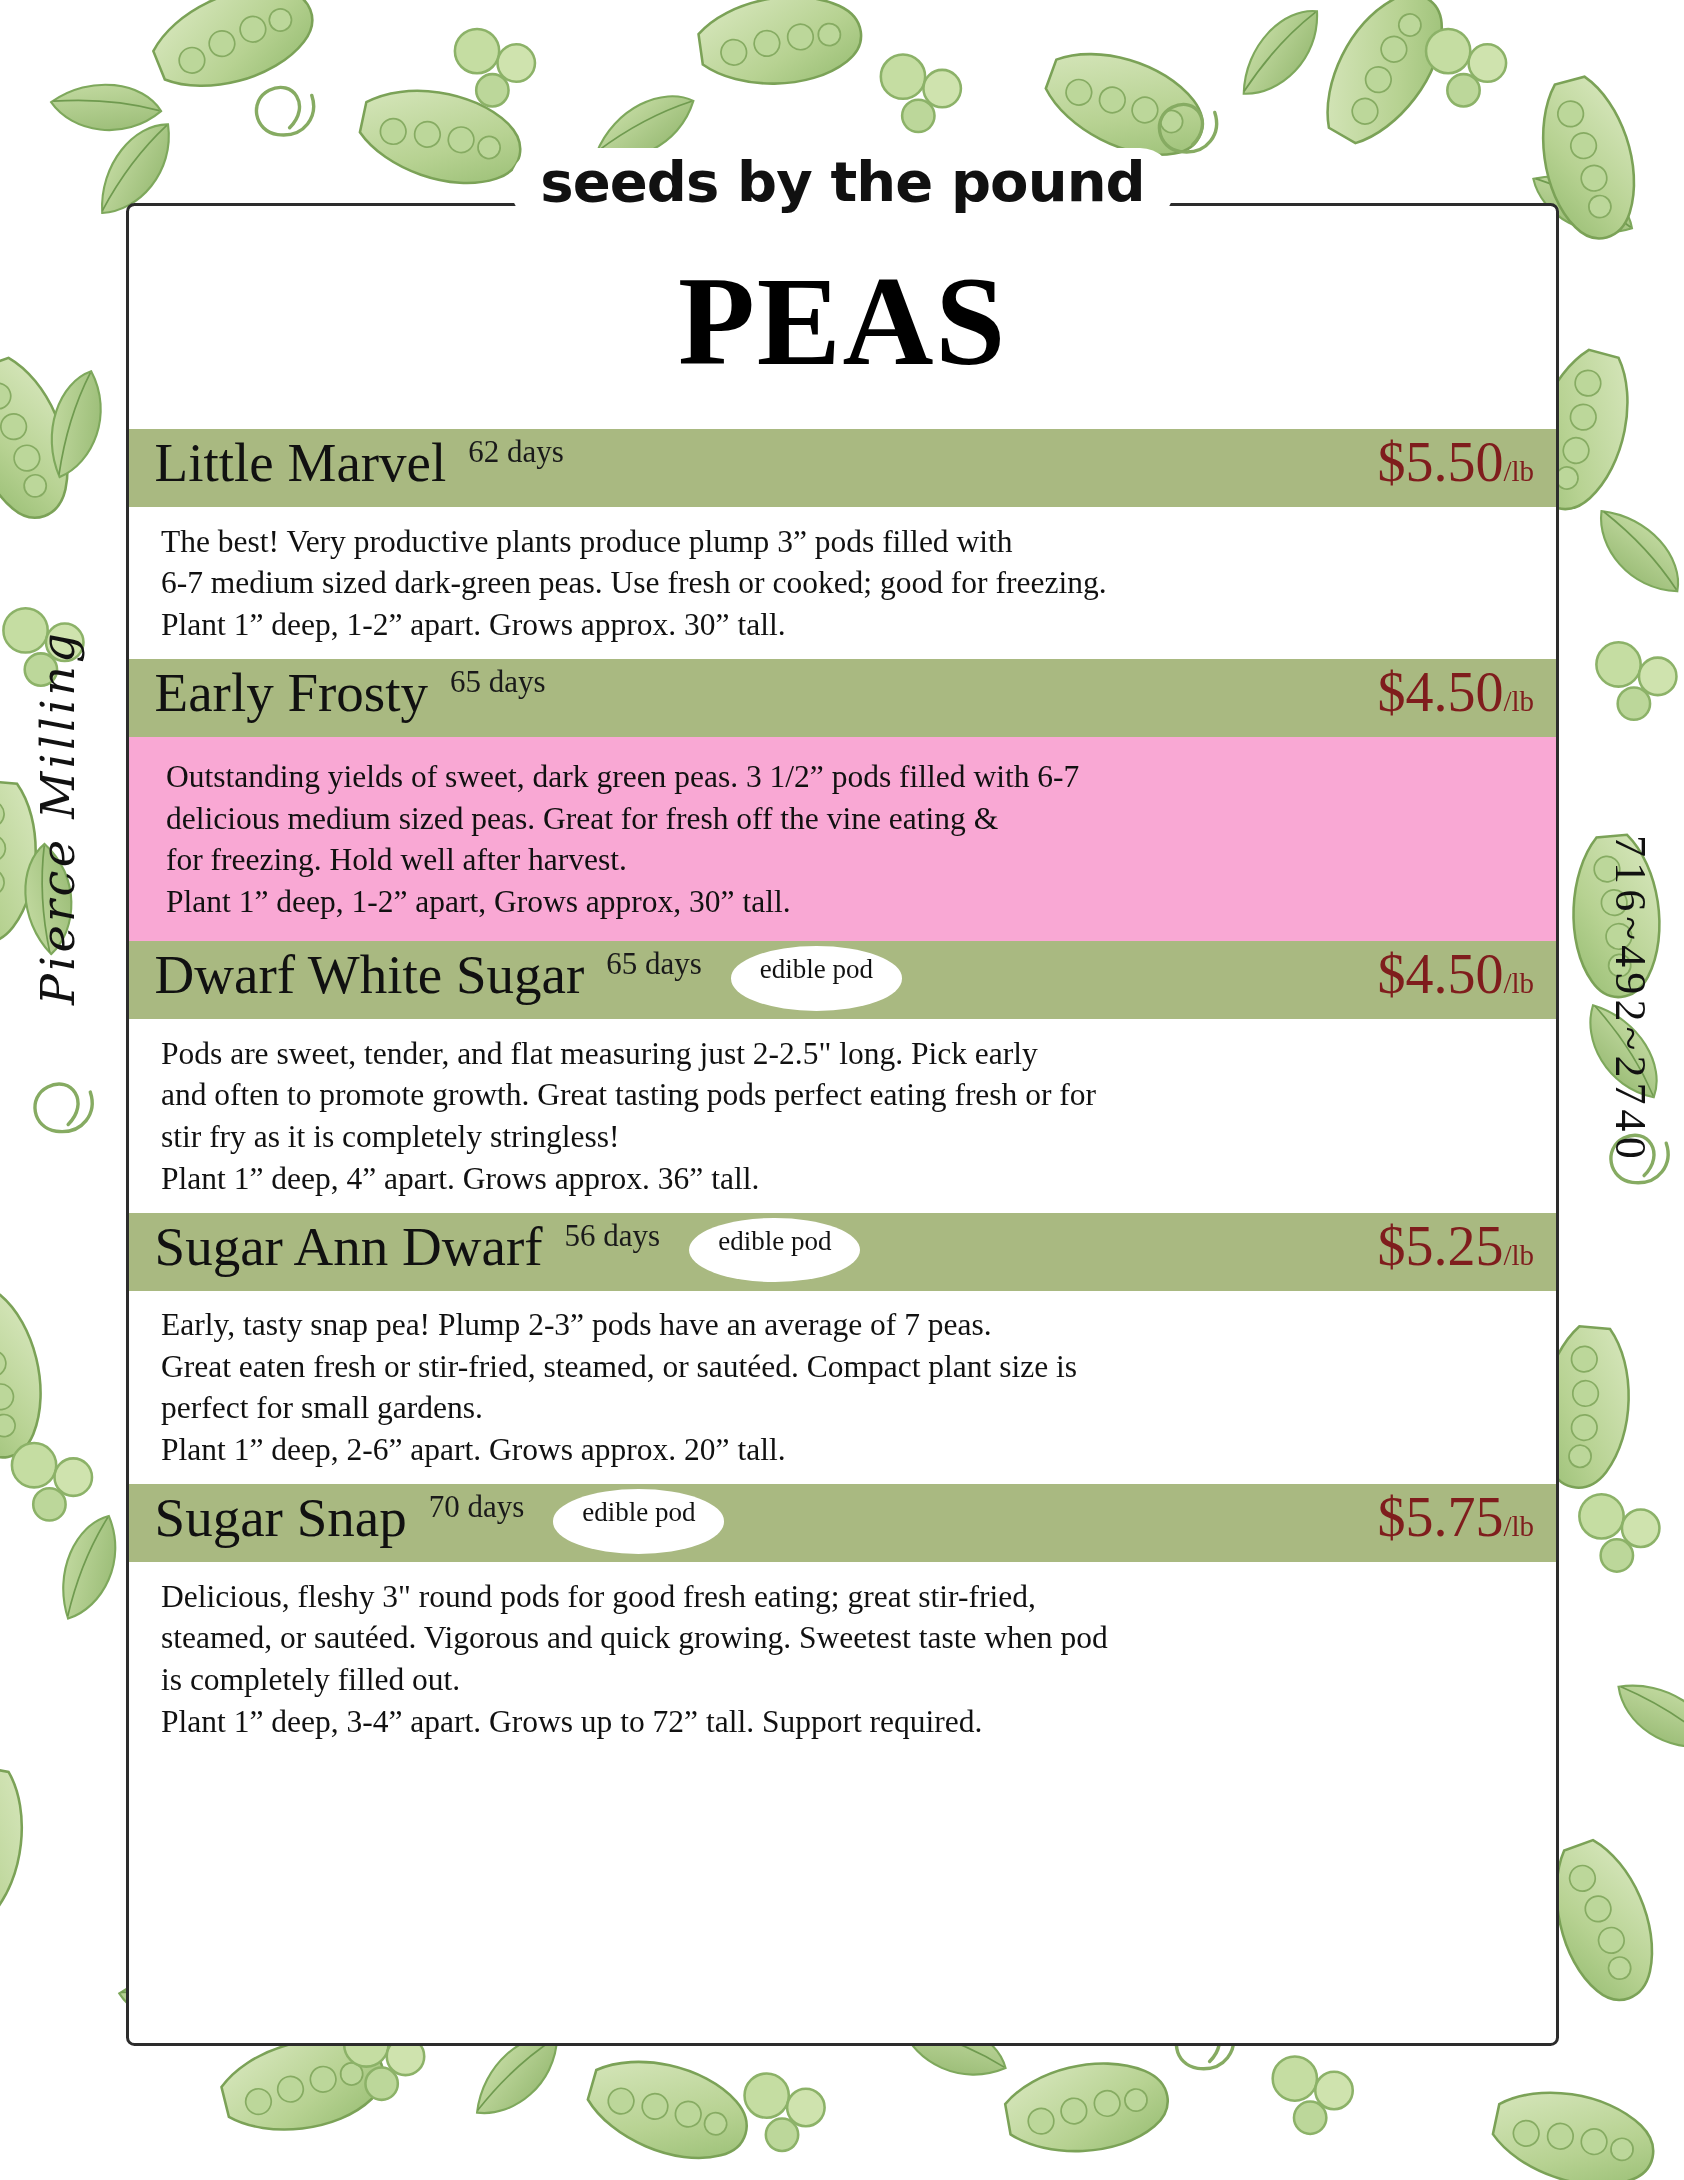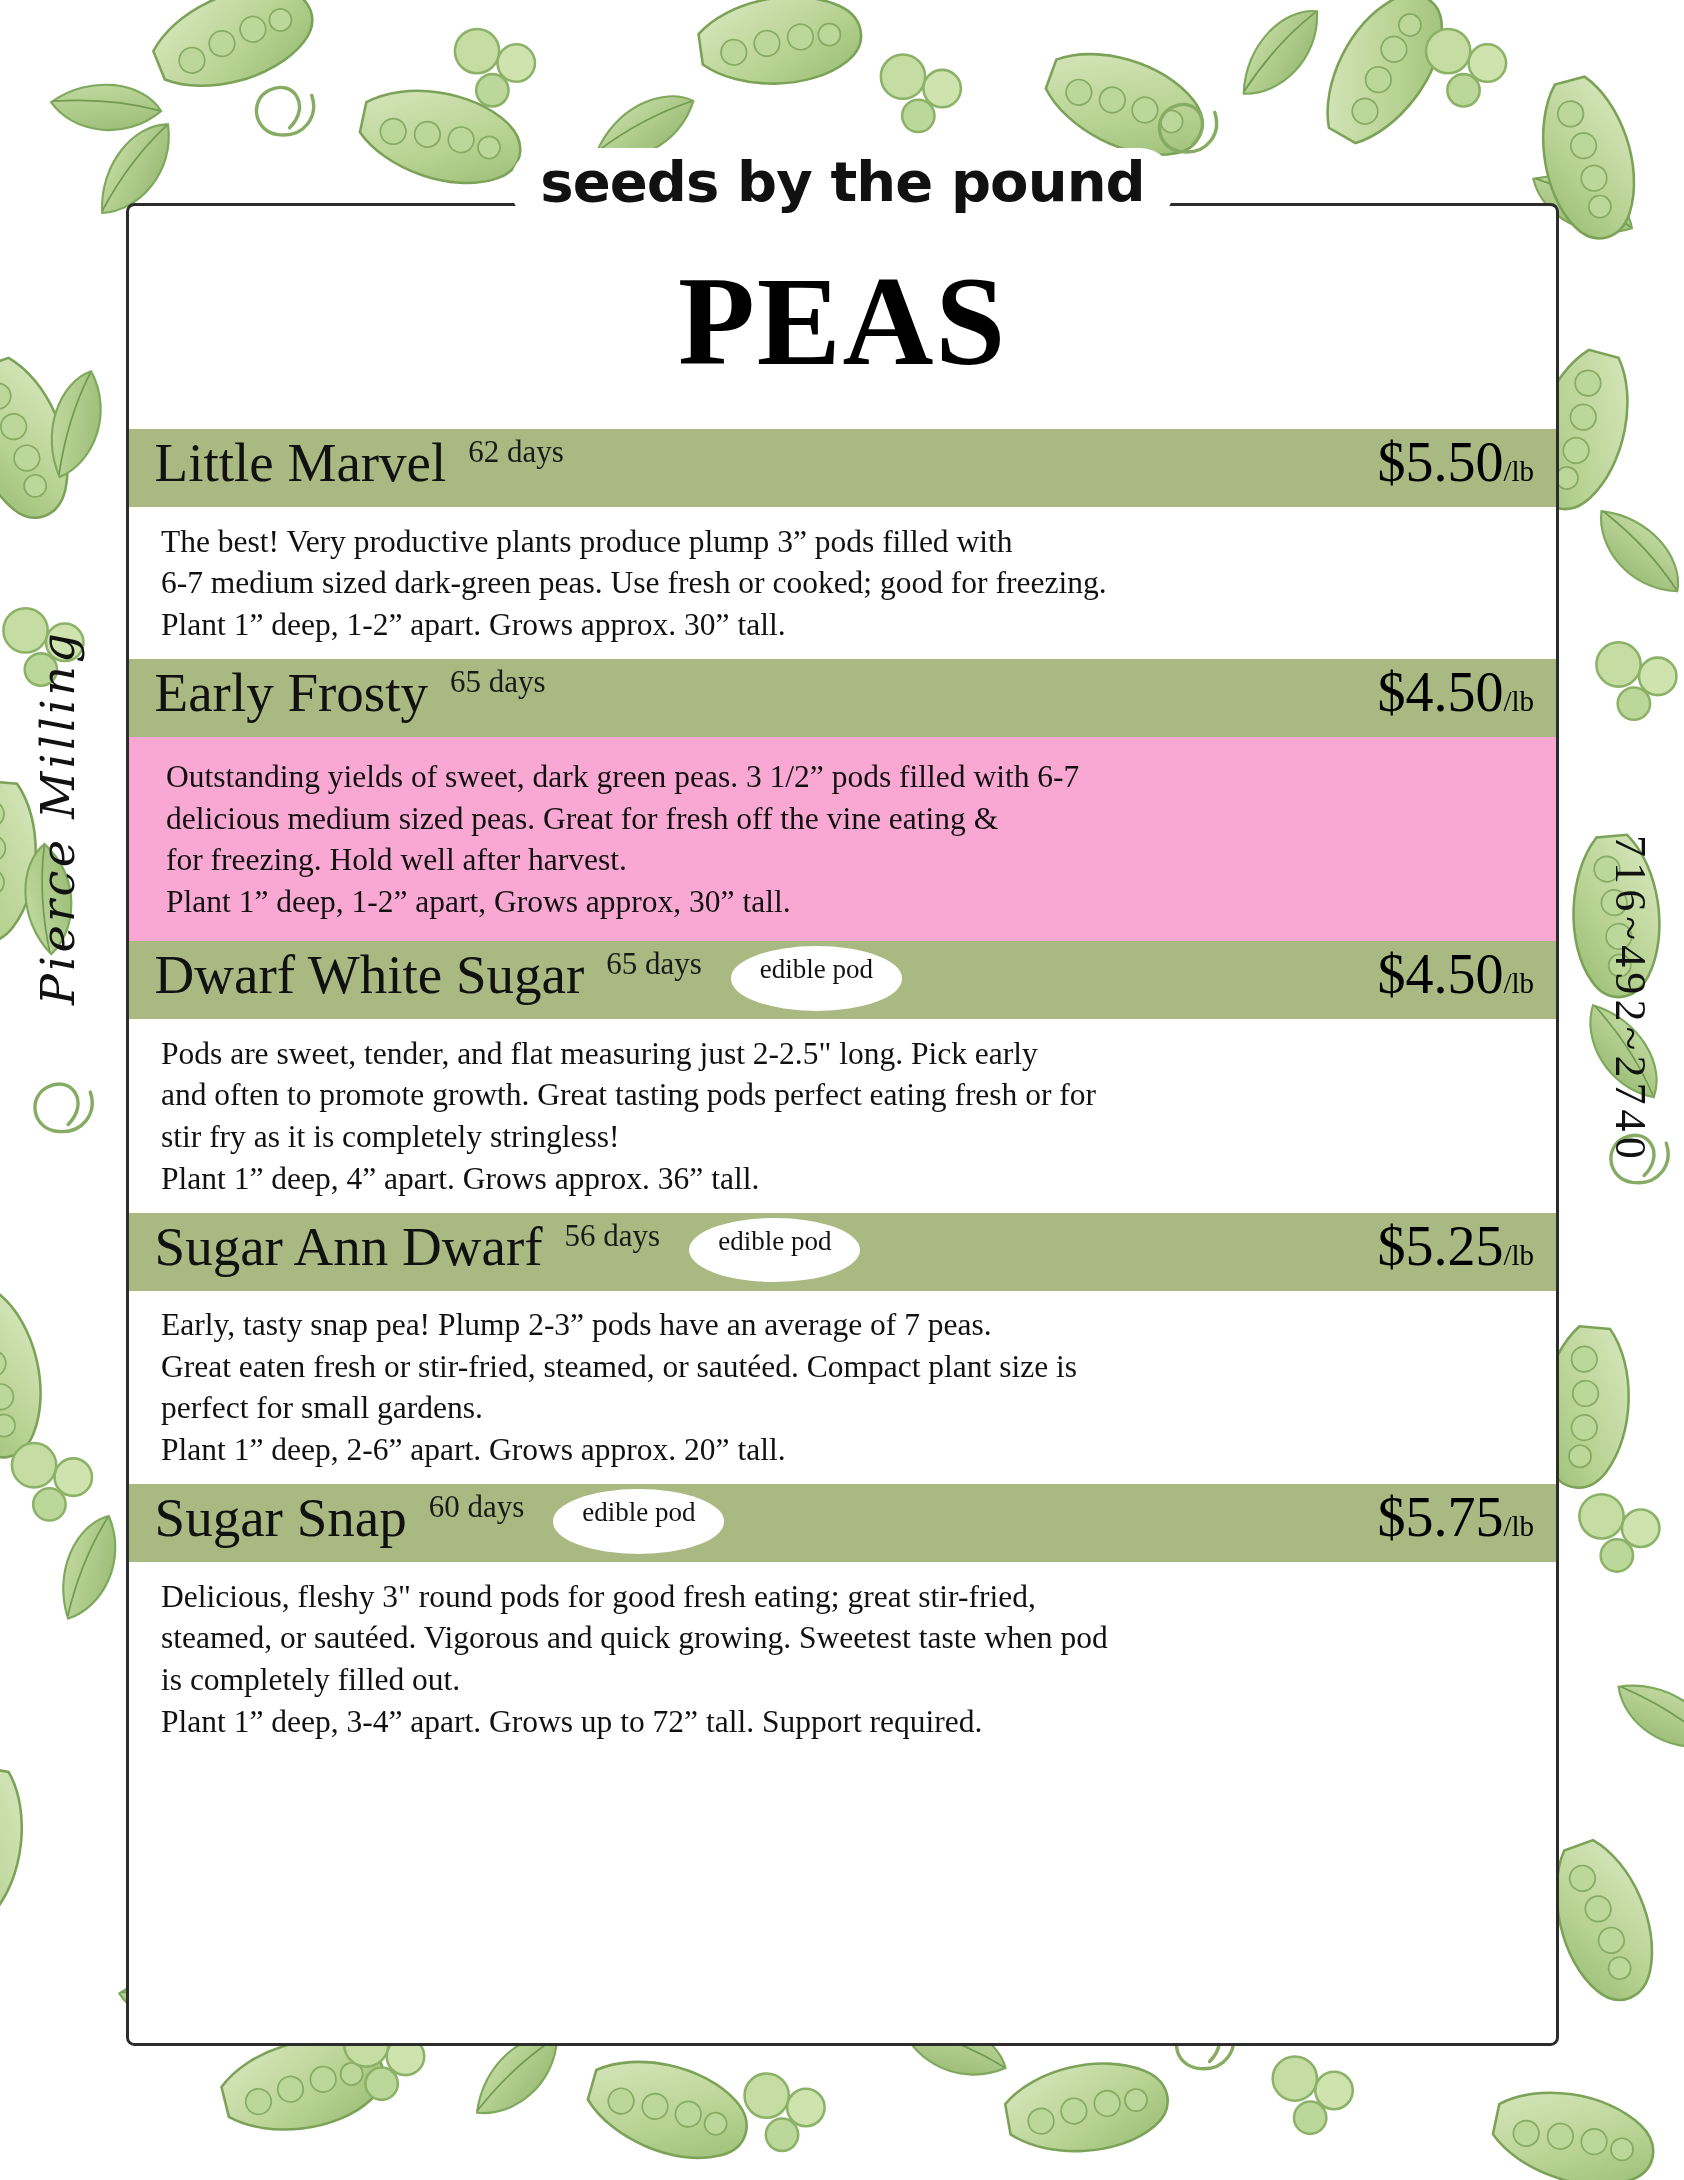--- a/index.html
+++ b/index.html
@@ -106,21 +106,21 @@
     padding: 7.7px 29px;
     font-family: "Liberation Serif", serif;
     font-size: 27px;
     color: #111111;
     white-space: nowrap;
   }
   .vspacer { flex: 1 1 auto; }
   .vprice {
     font-family: "Liberation Serif", serif;
     font-size: 56px;
-    color: #000000;
+    color: #7f1d1d;
     white-space: nowrap;
     line-height: 1;
   }
   .vprice .unit {
     font-size: 29px;
   }
 
   .vdesc {
     padding: 13.6px 29px 13.6px 32px;
     font-family: "Liberation Serif", serif;
@@ -321,21 +321,21 @@
     </div>
     <div class="vdesc">Early, tasty snap pea! Plump 2-3” pods have an average of 7 peas.
 Great eaten fresh or stir-fried, steamed, or sautéed. Compact plant size is
 perfect for small gardens.
 Plant 1” deep, 2-6” apart. Grows approx. 20” tall.</div>
   </div>
 
   <div class="variety">
     <div class="vbar">
       <div class="vname">Sugar Snap</div>
-      <div class="vdays">60 days</div>
+      <div class="vdays">70 days</div>
       <div class="vpod">edible pod</div>
       <div class="vspacer"></div>
       <div class="vprice"><span>$5.75</span><span class="unit">/lb</span></div>
     </div>
     <div class="vdesc">Delicious, fleshy 3" round pods for good fresh eating; great stir-fried,
 steamed, or sautéed. Vigorous and quick growing. Sweetest taste when pod
 is completely filled out.
 Plant 1” deep, 3-4” apart. Grows up to 72” tall. Support required.</div>
   </div>
 

